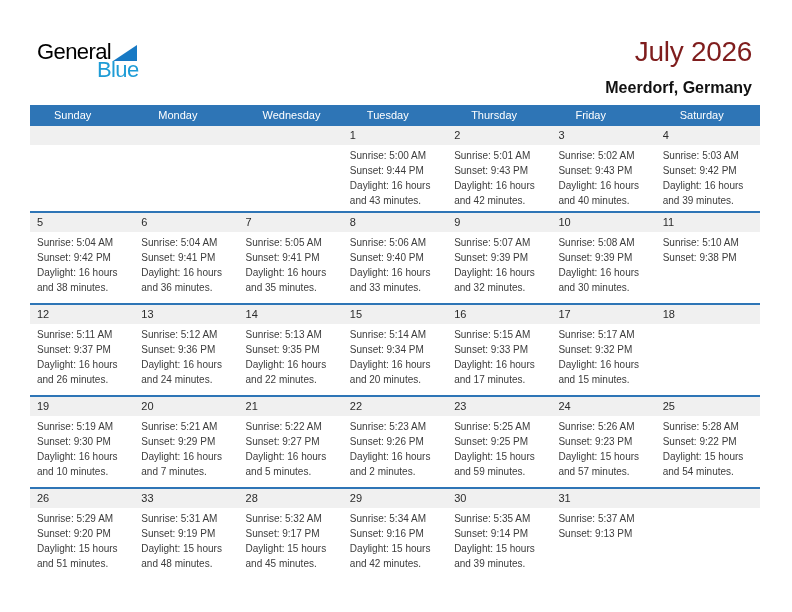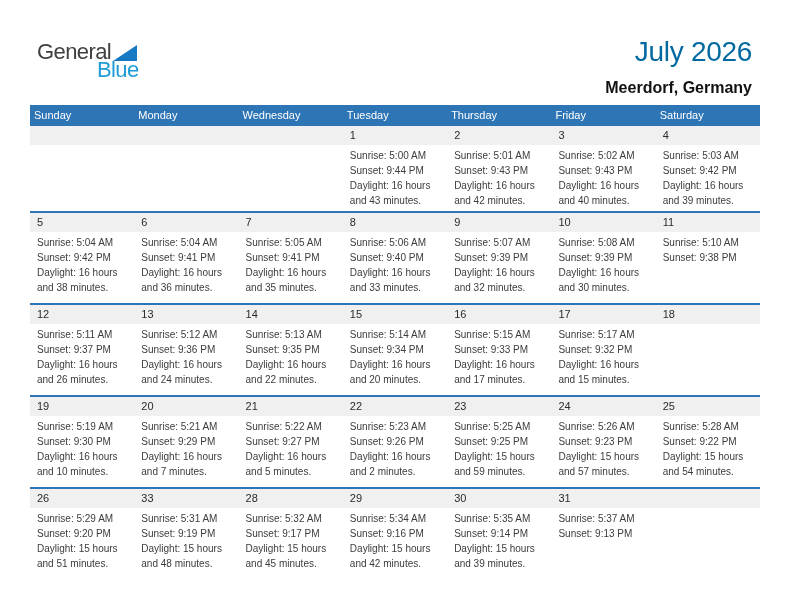--- a/index.html
+++ b/index.html
@@ -2,35 +2,35 @@
 <html><head>
 <meta charset="utf-8">
 <style>
   html,body{margin:0;padding:0;background:#ffffff;}
   .page{position:relative;width:792px;height:612px;background:#fff;overflow:hidden;
         font-family:"Liberation Sans",sans-serif;}
 
   
   .logo{position:absolute;left:37px;top:41px;line-height:1;}
   .logo-top{display:flex;align-items:flex-end;}
-  .logo-general{font-size:22px;color:#404040;letter-spacing:-0.6px;}
+  .logo-general{font-size:22px;color:#000000;letter-spacing:-0.6px;}
   .logo-tri{display:inline-block;width:0;height:0;margin-left:2px;margin-bottom:2px;
             border-left:24px solid transparent;border-bottom:16px solid #1779c4;}
   .logo-blue{display:block;margin-top:-4px;margin-left:60px;font-size:22px;
              color:#1e9cd6;letter-spacing:-0.6px;}
 
   
   .title-block{position:absolute;right:40px;top:36px;text-align:right;}
-  .title{font-size:28px;font-weight:normal;color:#0369a1;letter-spacing:-0.3px;margin:0;}
+  .title{font-size:28px;font-weight:normal;color:#7f1d1d;letter-spacing:-0.3px;margin:0;}
   .location{font-size:16px;font-weight:bold;color:#111;margin-top:11px;}
 
   
   .calendar{position:absolute;left:30px;top:105px;width:730px;}
   .weekday-row{display:grid;grid-template-columns:repeat(7,1fr);background:#2e75b6;height:21px;}
-  .wd-cell{color:#ffffff;font-size:11px;line-height:21px;padding-left:4px;overflow:hidden;
+  .wd-cell{color:#ffffff;font-size:11px;line-height:21px;padding-left:24px;overflow:hidden;
            white-space:nowrap;}
   .week-row{display:grid;grid-template-columns:repeat(7,1fr);border-top:2px solid #2e75b6;
             height:90px;}
   .week-row.first{border-top:none;height:85px;}
   .day-cell{overflow:hidden;}
   .day-num{height:19px;background:#f0f0f0;font-size:11px;line-height:19px;
            padding-left:7px;color:#2b2b2b;}
   .day-details{padding:3px 6px 0 7px;font-size:10px;line-height:15px;color:#3c3c3c;}
 </style>
 </head>

